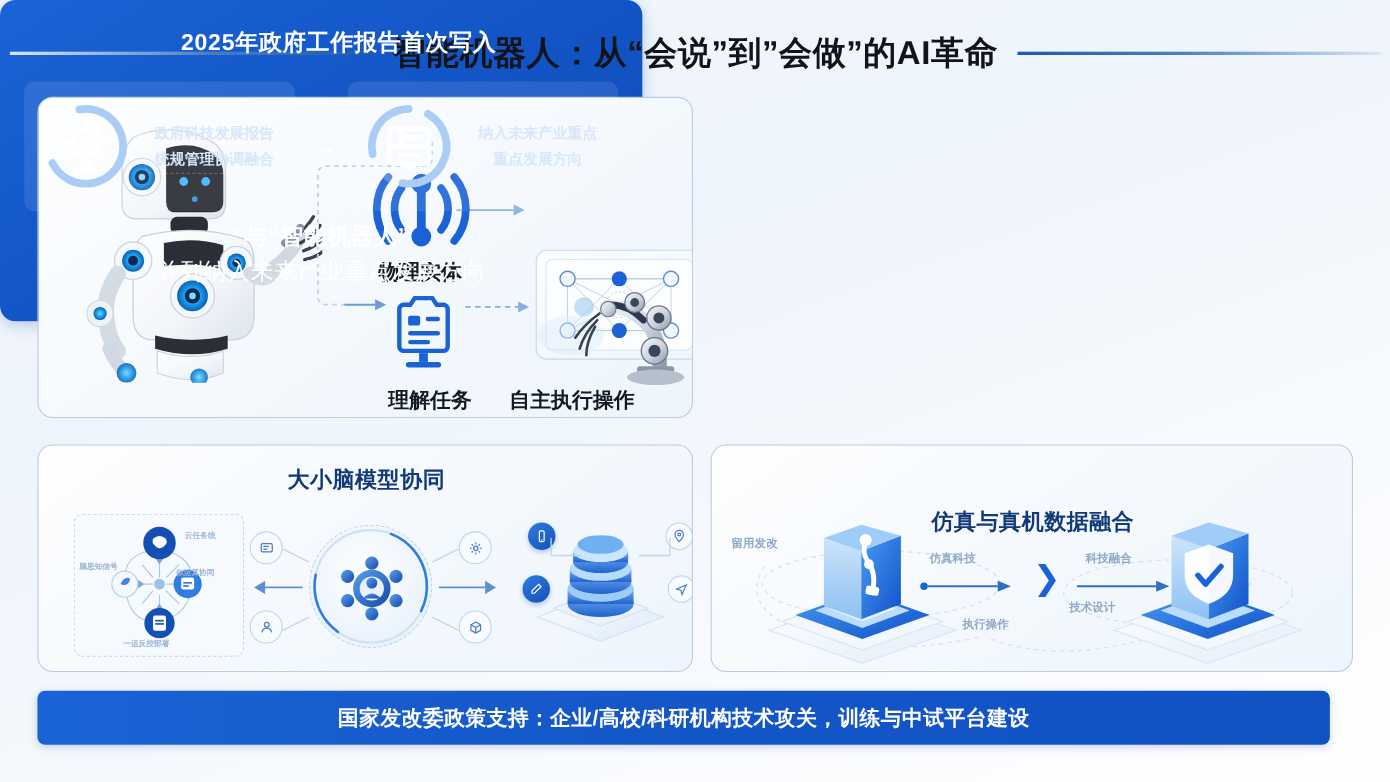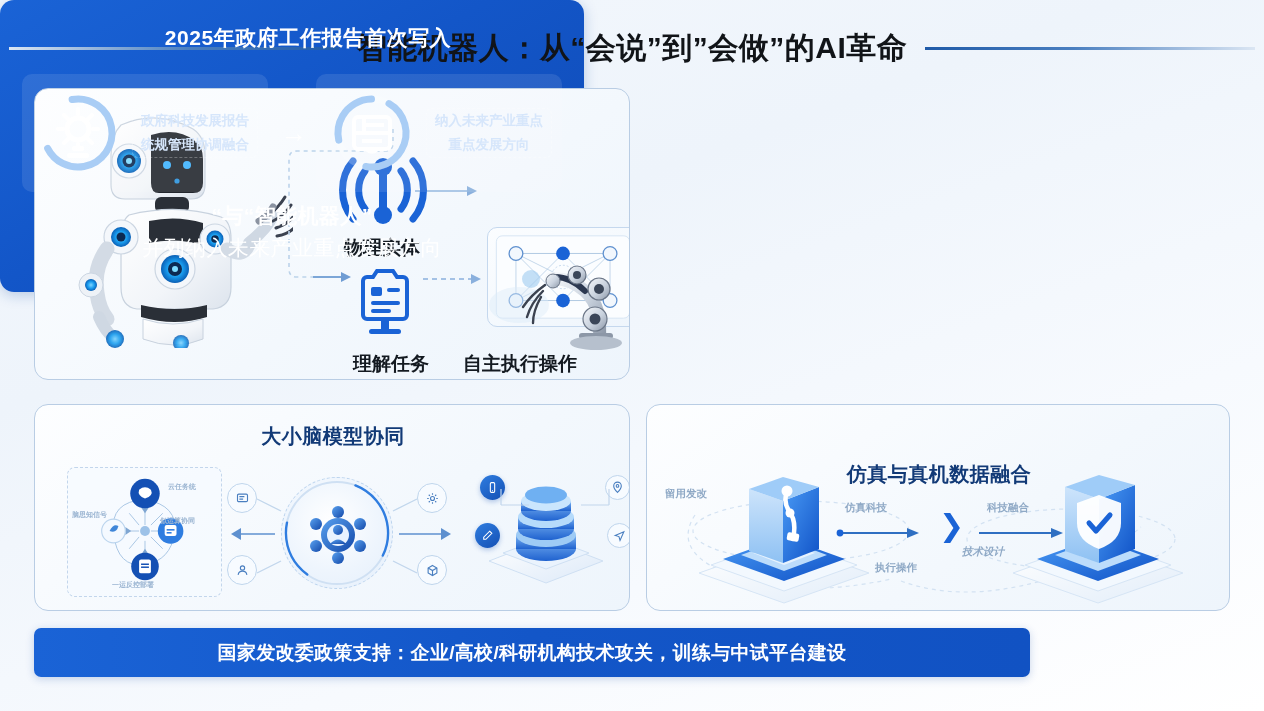--- a/index.html
+++ b/index.html
@@ -49,21 +49,21 @@
     left: 646px; top: 88px; width: 584px; height: 292px;
     background: linear-gradient(150deg,#1a63d6 0%, #1356c8 45%, #0f49b4 100%);
     border: none; border-radius: 14px;
     box-shadow: 0 3px 14px rgba(17,70,160,0.25);
   }
   #panel-brain  { left: 34px; top: 404px; width: 596px; height: 207px; }
   #panel-sim    { left: 646px; top: 404px; width: 584px; height: 207px; }
 
   
   #banner {
-    position: absolute; left: 34px; top: 628px; width: 996px; height: 49px;
+    position: absolute; left: 34px; top: 628px; width: 1175px; height: 49px;
     background: linear-gradient(to right,#1a63d6 0%, #1356c8 50%, #1152c3 100%);
     border-radius: 7px;
     display: flex; align-items: center; justify-content: center;
     box-shadow: 0 2px 8px rgba(17,70,160,0.22);
   }
   #banner .txt { color: #fff; font-size: 19px; font-weight: 700; letter-spacing: .3px; }
 
   
   .robot-stage { position: absolute; inset: 0; }
   .robot-img   { position: absolute; left: 28px; top: 14px; width: 230px; height: 245px; }
@@ -628,20 +628,20 @@
     <div class="chev" style="left:292px;top:106px;">❯</div>
     <svg style="position:absolute;left:328px;top:118px;width:96px;height:20px">
       <line x1="4" y1="10" x2="76" y2="10" stroke="#2f6fc2" stroke-width="1.8"></line>
       <polygon points="76,5 88,10 76,15" fill="#2f6fc2"></polygon>
     </svg>
 
     <div class="sim-label" style="left:18px;  top:82px;">留用发改</div>
     <div class="sim-label" style="left:198px; top:96px;">仿真科技</div>
     <div class="sim-label" style="left:340px; top:96px;">科技融合</div>
     <div class="sim-label" style="left:228px; top:156px;">执行操作</div>
-    <div class="sim-label" style="left:315px; top:140px;font-style:italic;">技术设计</div>
+    <div class="sim-label" style="left:325px; top:140px;">技术设计</div>
   </div>
 
   <div id="banner">
     <span class="txt">国家发改委政策支持：企业/高校/科研机构技术攻关，训练与中试平台建设</span>
   </div>
 
 </div>
 
 </body></html>

